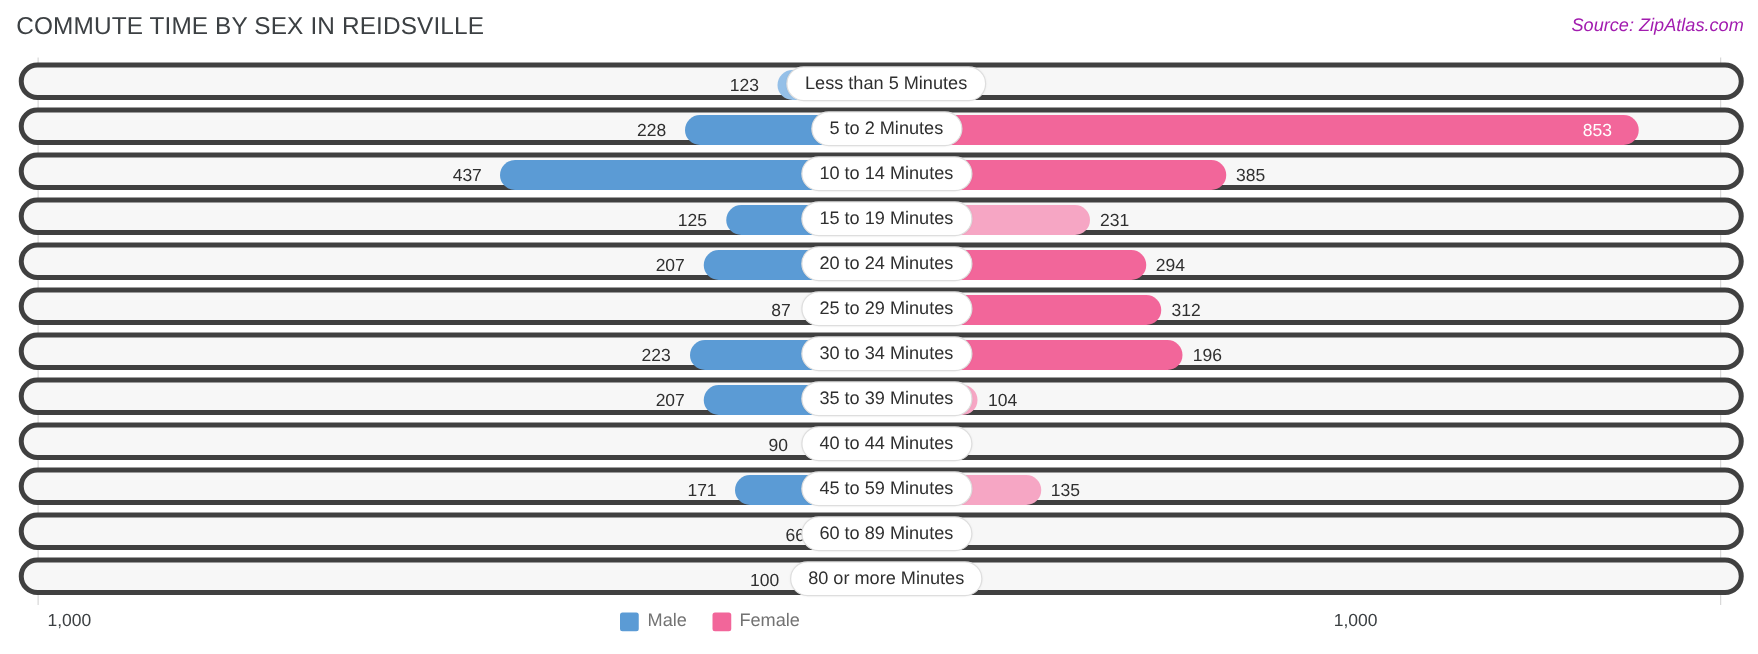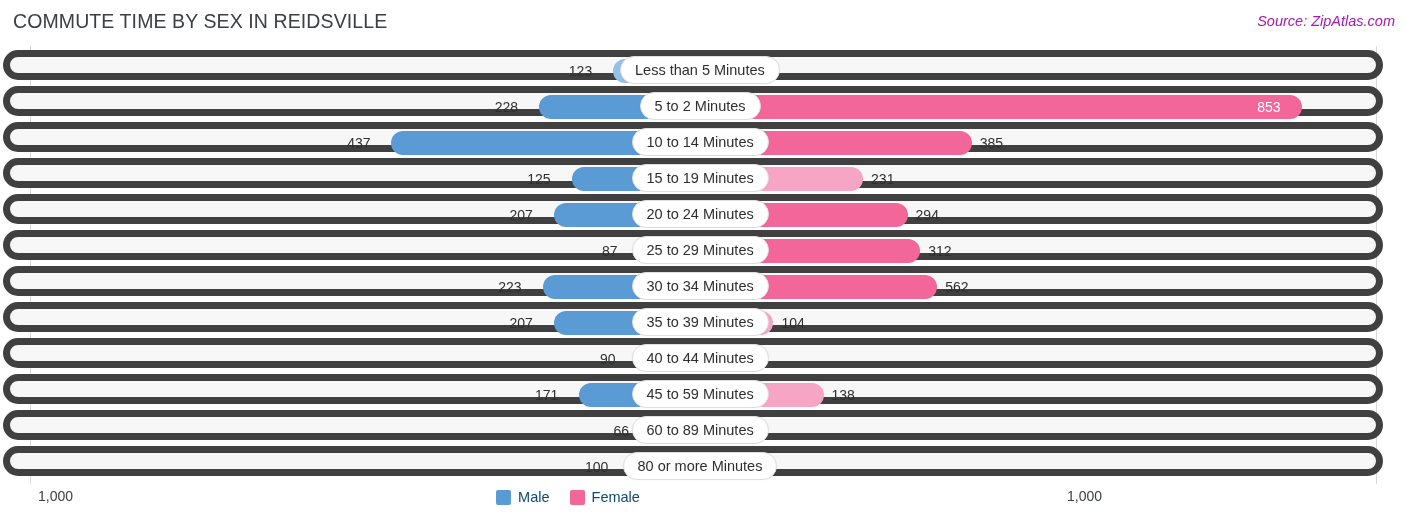--- a/index.html
+++ b/index.html
@@ -52,24 +52,24 @@
     top: 0; bottom: -4px;
     width: 1px;
     background: #d9d9d9;
     z-index: 0;
   }
   .gridline.left  { left: 30px; }
   .gridline.right { left: 1376px; }
 
   .row {
     position: absolute;
-    left: 3px;
+    left: 15px;
     width: 1380px;
     height: 30px;
-    border: 7px solid #404040;
+    border: 4px solid #404040;
     border-radius: 15px;
     background: #f7f7f7;
     z-index: 1;
   }
   .row-inner {
     position: absolute;
     left: 0; top: 0;
     width: 100%; height: 100%;
   }
 
@@ -148,21 +148,21 @@
     align-items: center;
     gap: 7px;
   }
   .swatch {
     width: 15px; height: 15px;
     border-radius: 2px;
     display: inline-block;
   }
   .legend-label {
     font-size: 14.5px;
-    color: #0c4a6e;
+    color: #737373;
     text-align: right;
   }
 </style>
 </head>
 <body>
 
 <div id="root">
 
   <div class="header">
     <div class="title">COMMUTE TIME BY SEX IN REIDSVILLE</div>
@@ -224,21 +224,21 @@
           <div class="val left" style="right: 758.422px;">87</div>
           <div class="val right" style="left: 918.272px;">312</div>
           <div class="catpill" style="left: 621.5px;">25 to 29 Minutes</div>
         </div>
       </div>
       <div class="row" style="top: 220px;">
         <div class="row-inner">
           <div class="bar male" style="left: 532.562px; width: 157.438px; background: rgb(91, 155, 213);"></div>
           <div class="bar female" style="left: 690px; width: 237.216px; background: rgb(242, 102, 154);"></div>
           <div class="val left" style="right: 854.438px;">223</div>
-          <div class="val right" style="left: 935.216px;">562</div>
+          <div class="val right" style="left: 935.216px;">196</div>
           <div class="catpill" style="left: 621.5px;">30 to 34 Minutes</div>
         </div>
       </div>
       <div class="row" style="top: 256px;">
         <div class="row-inner">
           <div class="bar male" style="left: 543.858px; width: 146.142px; background: rgb(91, 155, 213);"></div>
           <div class="bar female" style="left: 690px; width: 73.424px; background: rgb(246, 166, 196);"></div>
           <div class="val left" style="right: 843.142px;">207</div>
           <div class="val right" style="left: 771.424px;">104</div>
           <div class="catpill" style="left: 621.5px;">35 to 39 Minutes</div>
@@ -251,21 +251,21 @@
           <div class="val left" style="right: 760.54px;">90</div>
           <div class="val right" style="left: 748px;">0</div>
           <div class="catpill" style="left: 621.5px;">40 to 44 Minutes</div>
         </div>
       </div>
       <div class="row" style="top: 328px;">
         <div class="row-inner">
           <div class="bar male" style="left: 569.274px; width: 120.726px; background: rgb(91, 155, 213);"></div>
           <div class="bar female" style="left: 690px; width: 123.55px; background: rgb(246, 166, 196);"></div>
           <div class="val left" style="right: 817.726px;">171</div>
-          <div class="val right" style="left: 821.55px;">138</div>
+          <div class="val right" style="left: 821.55px;">135</div>
           <div class="catpill" style="left: 621.5px;">45 to 59 Minutes</div>
         </div>
       </div>
       <div class="row" style="top: 364px;">
         <div class="row-inner">
           <div class="bar male" style="left: 640px; width: 50px; background: rgb(149, 192, 232);"></div>
           <div class="bar female" style="left: 690px; width: 50px; background: rgb(246, 166, 196);"></div>
           <div class="val left" style="right: 747px;">66</div>
           <div class="val right" style="left: 748px;">0</div>
           <div class="catpill" style="left: 621.5px;">60 to 89 Minutes</div>

